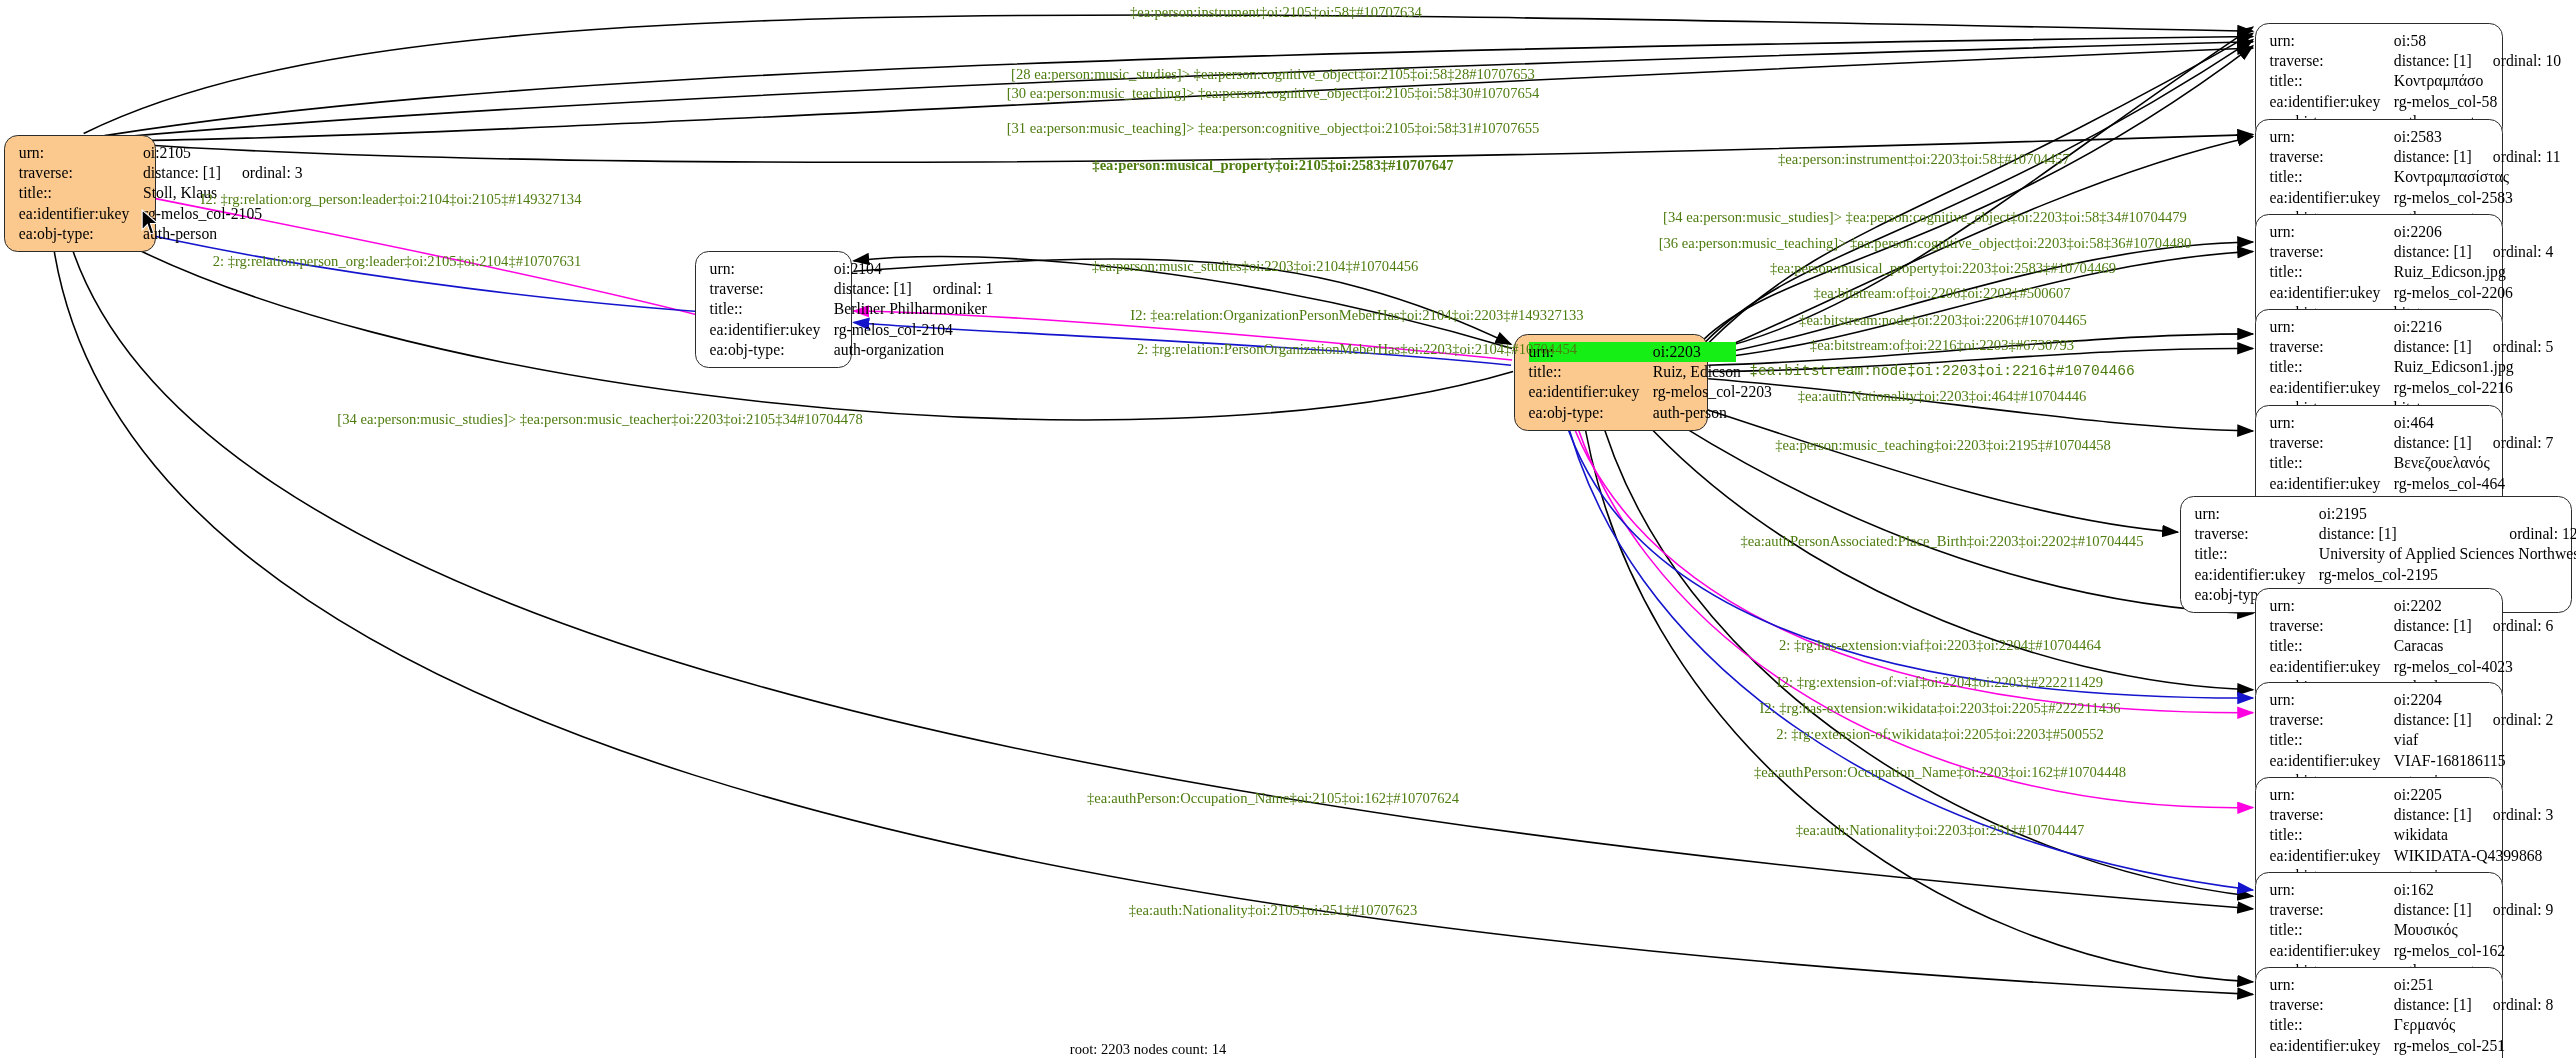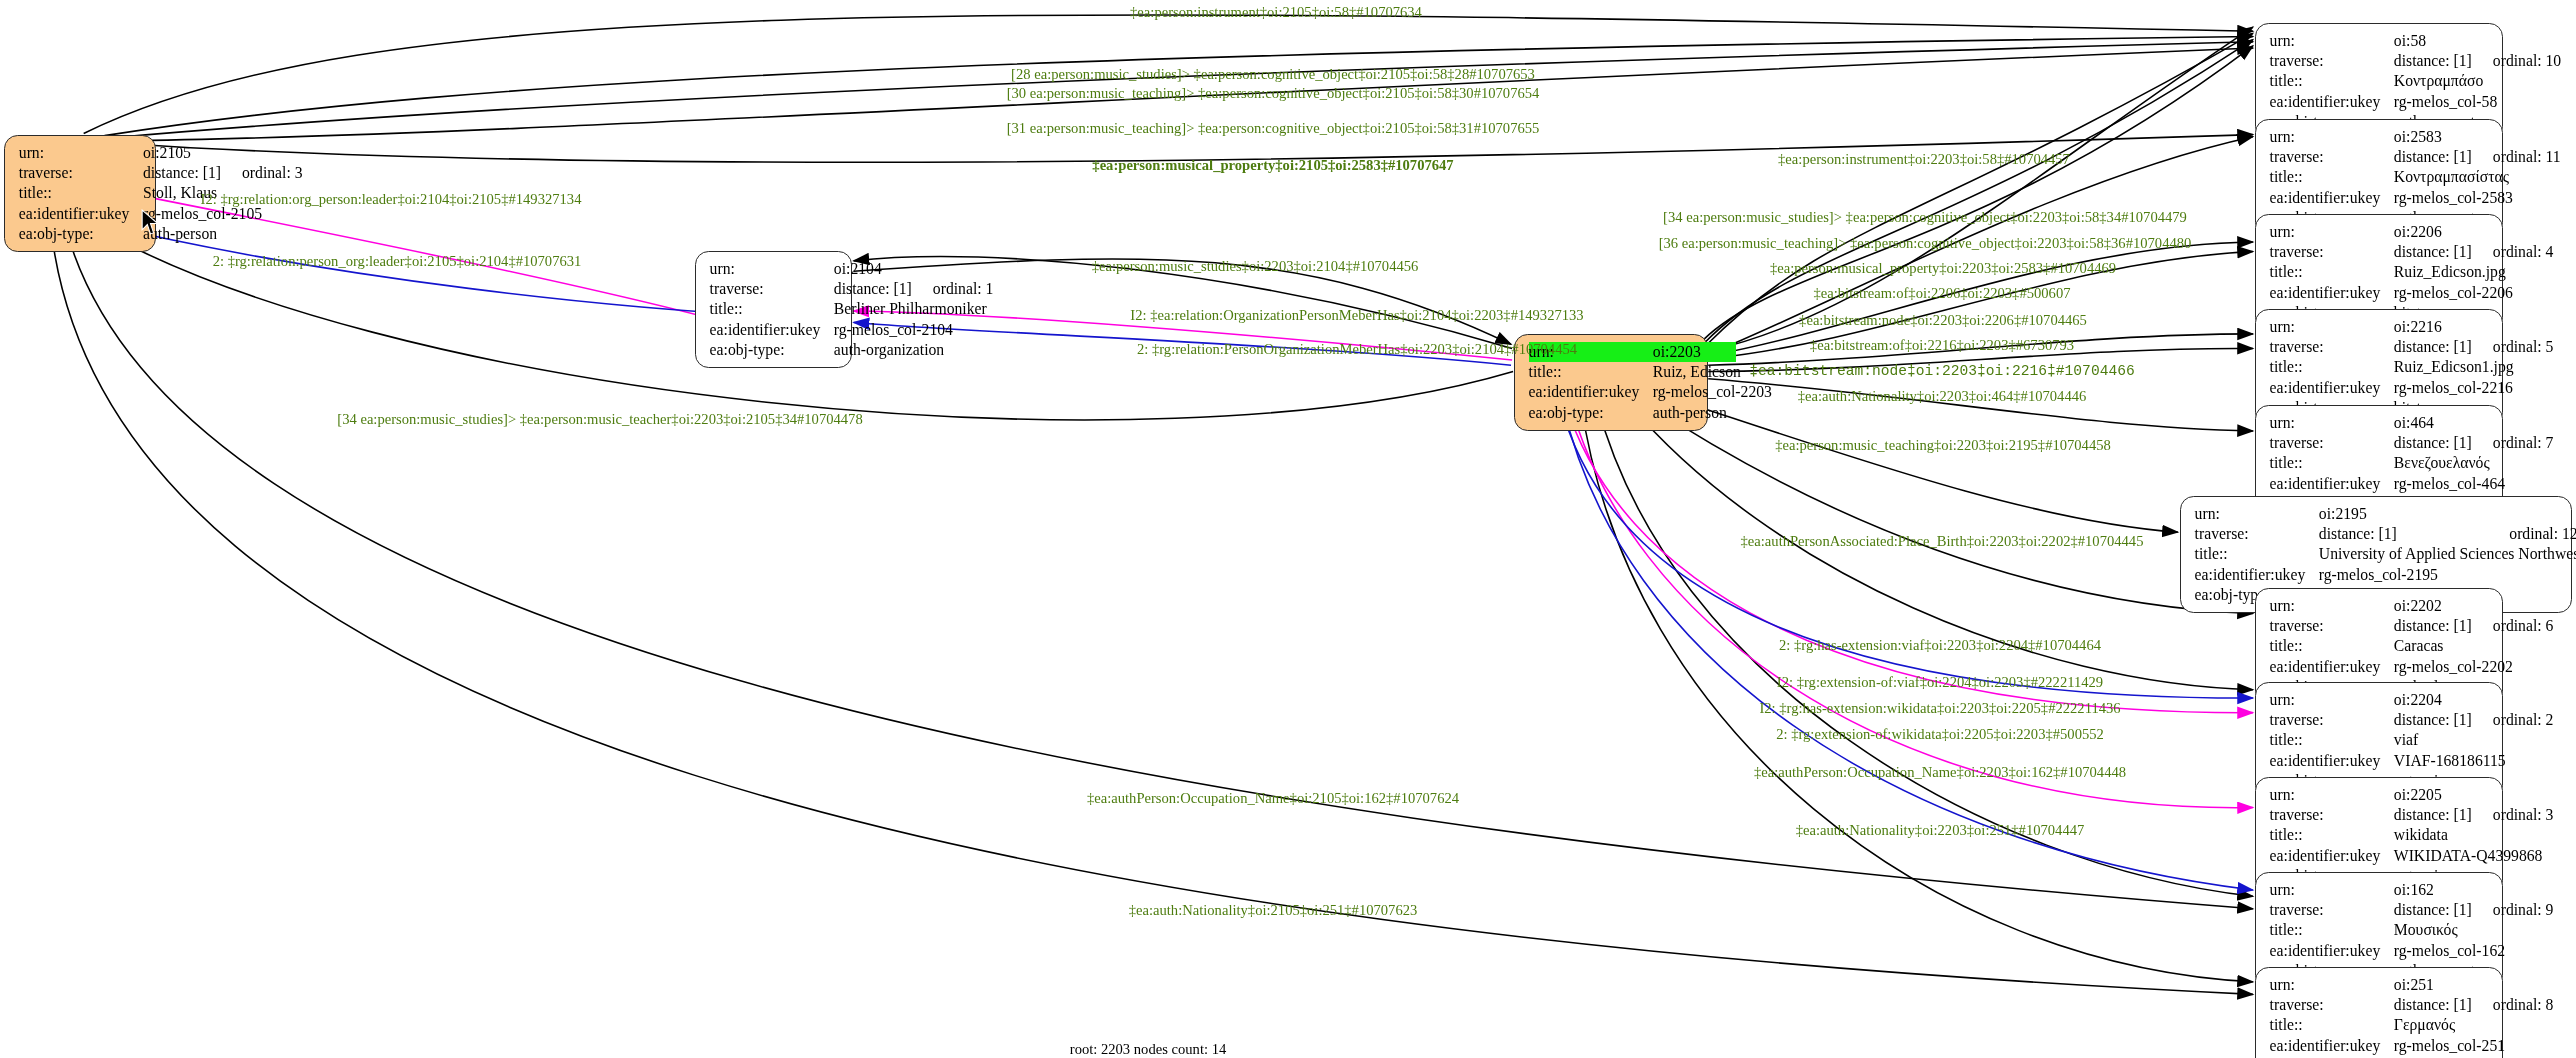--- a/index.html
+++ b/index.html
@@ -354,21 +354,21 @@
               <td class="k">traverse:</td>
               <td class="v">distance: [1]</td>
               <td class="ord">ordinal: 6</td>
             </tr>
             <tr>
               <td class="k">title::</td>
               <td class="v" colspan="2">Caracas</td>
             </tr>
             <tr>
               <td class="k">ea:identifier:ukey</td>
-              <td class="v" colspan="2">rg-melos_col-2202</td>
+              <td class="v" colspan="2">rg-melos_col-4023</td>
             </tr>
             <tr>
               <td class="k">ea:obj-type:</td>
               <td class="v" colspan="2">auth-place</td>
             </tr>
           </tbody>
         </table>
       </div>
       <div class="node" style="left: 2255px; top: 682px; width: 248px;">
         <table>

